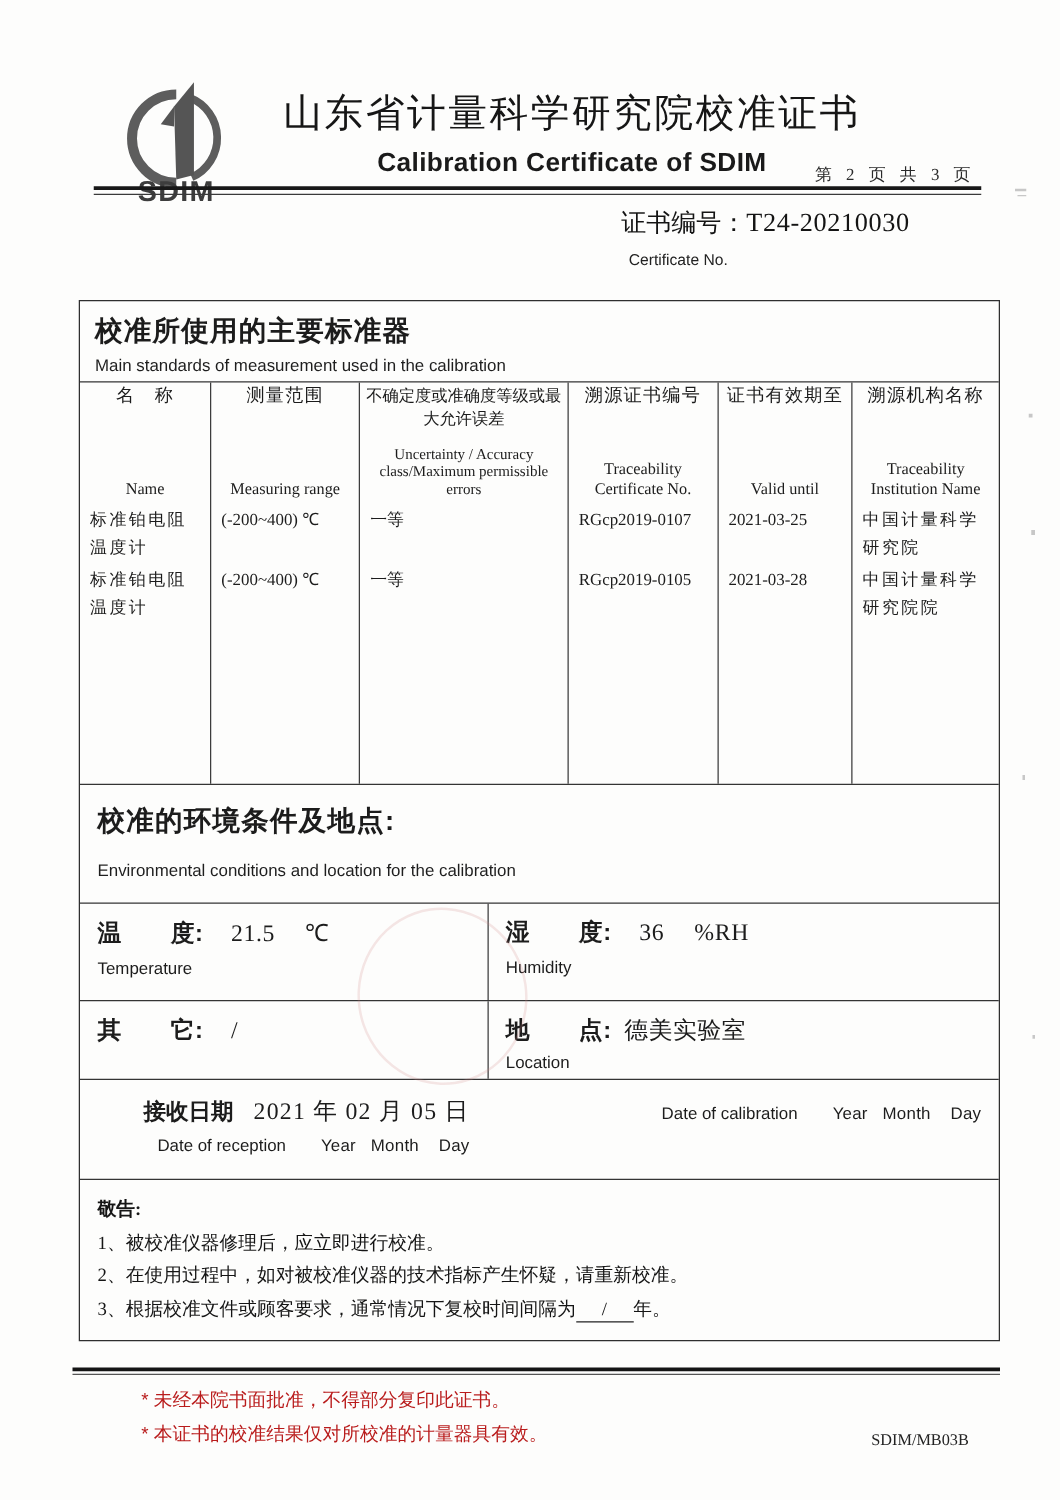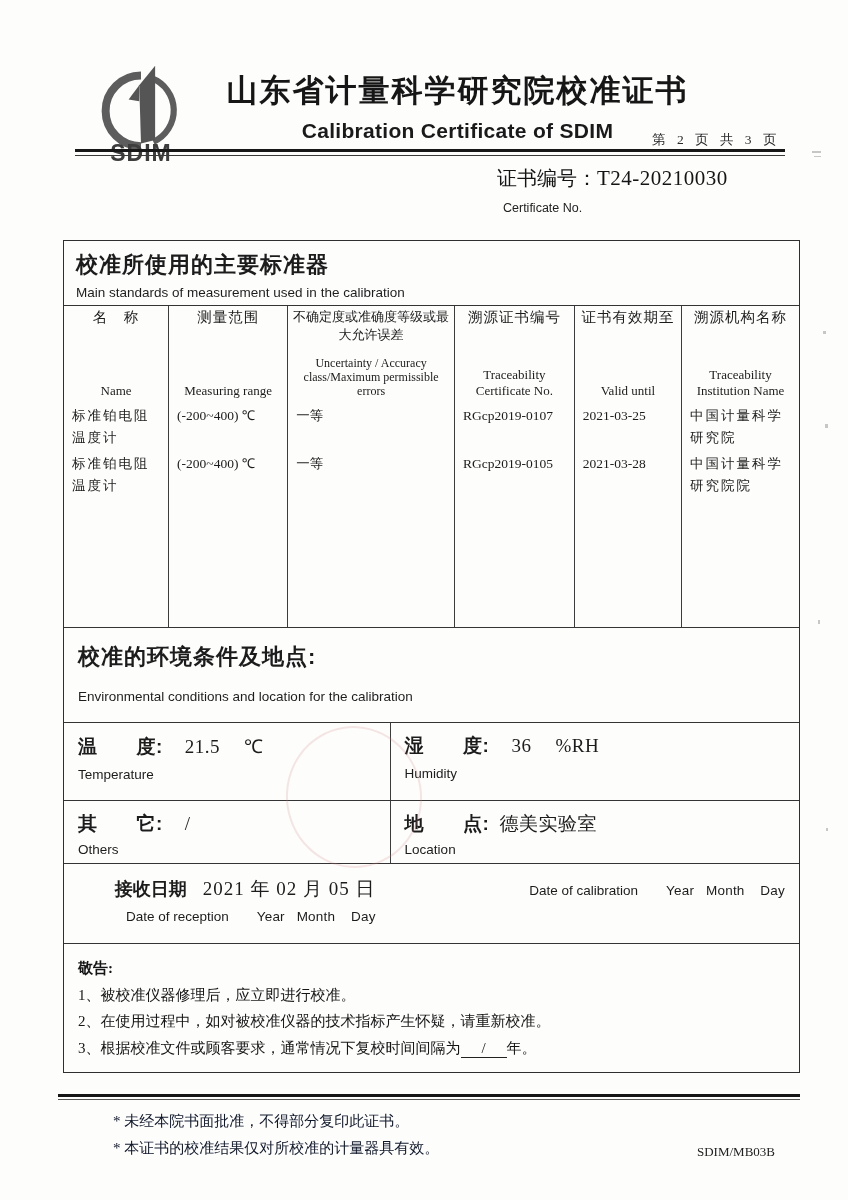--- a/index.html
+++ b/index.html
@@ -9,21 +9,21 @@
     background:#fdfdfc; overflow:hidden;
     font-family:"Liberation Sans", sans-serif; color:#1c1c1c;
   }
 
   
   .logo { position:absolute; left:88px; top:64px; width:106px; height:112px; text-align:center; }
   .logo svg { display:block; margin:0 auto; }
   .logo-text { font-size:23px; font-weight:700; letter-spacing:1px; color:#3d3d3d; margin-top:-16px; }
 
   .titles { position:absolute; left:205px; top:70px; width:505px; text-align:center; }
-  .title-zh { font-family:"Liberation Serif", serif; font-size:31px; font-weight:700; letter-spacing:2px; color:#161616; }
+  .title-zh { font-family:"Liberation Serif", serif; font-size:31px; font-weight:400; letter-spacing:2px; color:#161616; }
   .title-en { font-size:21px; font-weight:700; letter-spacing:.3px; color:#1a1a1a; margin-top:7px; }
 
   .page-info { position:absolute; left:652px; top:131px; font-family:"Liberation Serif", serif; font-size:13.5px; letter-spacing:4px; color:#2a2a2a; }
 
   .rule-a { position:absolute; left:75px; top:149px; width:710px; height:3px; background:#181818; }
   .rule-b { position:absolute; left:75px; top:155px; width:710px; height:1px; background:#3a3a3a; }
 
   .certno { position:absolute; left:497px; top:165px; font-family:"Liberation Serif", serif; font-size:20px; color:#141414; }
   .certno .val { font-size:21px; letter-spacing:.5px; }
   .certno-en { position:absolute; left:503px; top:201px; font-size:12.5px; color:#222; }
@@ -76,21 +76,21 @@
   .date-en { font-size:13.5px; font-weight:400; margin-top:7px; white-space:pre; }
   .date-en .units { margin-left:28px; letter-spacing:.2px; }
 
   .notice { height:130px; padding:11px 14px 0; font-family:"Liberation Serif", serif; font-size:15px; line-height:1.78; color:#151515; }
   .notice-title { font-weight:600; }
   .fill-slash { display:inline-block; min-width:46px; text-align:center; border-bottom:1px solid #222; line-height:1.1; }
 
   
   .rule-c { position:absolute; left:58px; top:1094px; width:742px; height:3px; background:#151515; }
   .rule-d { position:absolute; left:58px; top:1099px; width:742px; height:1px; background:#555; }
-  .foot-notes { position:absolute; left:113px; top:1108px; font-family:Liberation Serif, serif; font-size:15px; line-height:1.78; color:#0f172a; }
+  .foot-notes { position:absolute; left:113px; top:1108px; font-family:Liberation Sans, sans-serif; font-size:15px; line-height:1.78; color:#b91c1c; }
   .form-no { position:absolute; left:697px; top:1144px; font-family:"Liberation Serif", serif; font-size:13px; color:#222;text-align:right; }
 
   
   .stamp { position:absolute; left:286px; top:726px; width:136px; height:142px; border:2.5px solid rgba(210,135,135,.20); border-radius:50%; transform:rotate(-8deg); }
   .speck { position:absolute; background:#9a9a9a; opacity:.55; }
 </style>
 </head>
 <body>
 
 <div class="page">
@@ -193,21 +193,20 @@
       </div>
       <div class="rcell">
         <div class="env-line"><span>湿　　度:</span><span class="v">36</span><span class="u">%RH</span></div>
         <div class="env-en">Humidity</div>
       </div>
     </div>
 
     <div class="sec tworow row-ol">
       <div class="lcell">
         <div class="env-line"><span>其　　它:</span><span class="v">/</span></div>
-        <div class="env-en">Others</div>
       </div>
       <div class="rcell">
         <div class="env-line"><span>地　　点:</span><span class="v" style="margin-left:10px;">德美实验室</span></div>
         <div class="env-en">Location</div>
       </div>
     </div>
 
     <div class="sec dates">
       <div class="half">
         <div class="date-line"><span>接收日期</span><span class="dv">2021 年 02 月 05 日</span></div>

